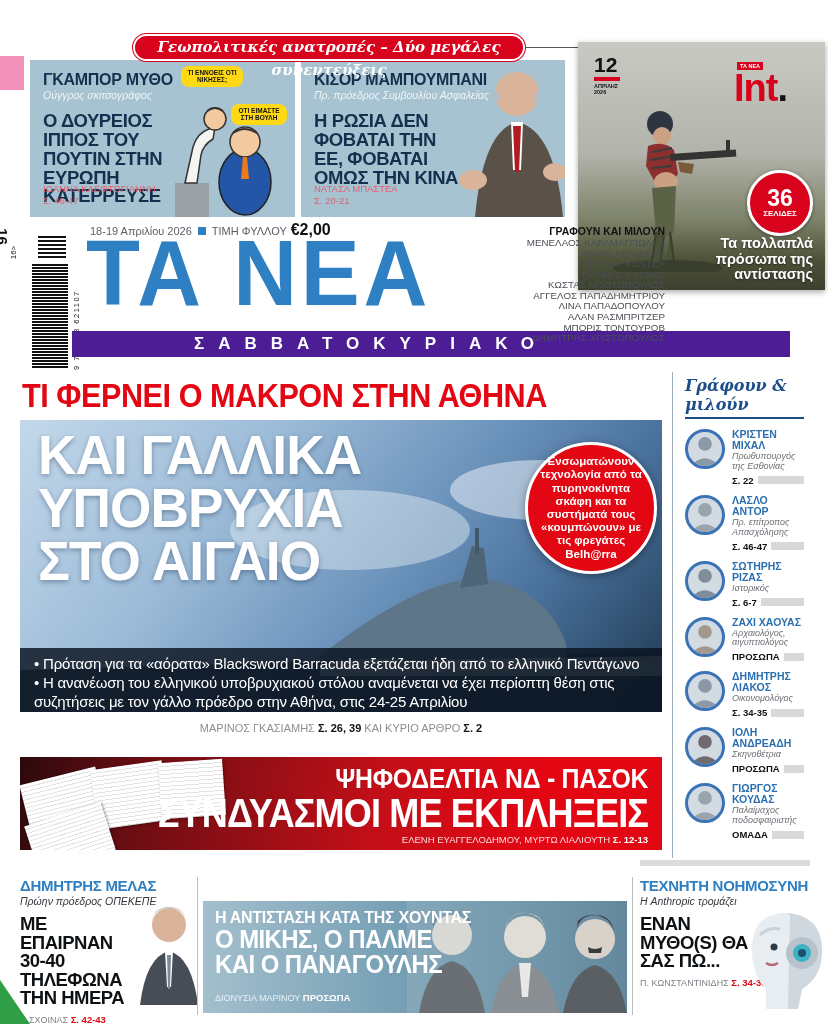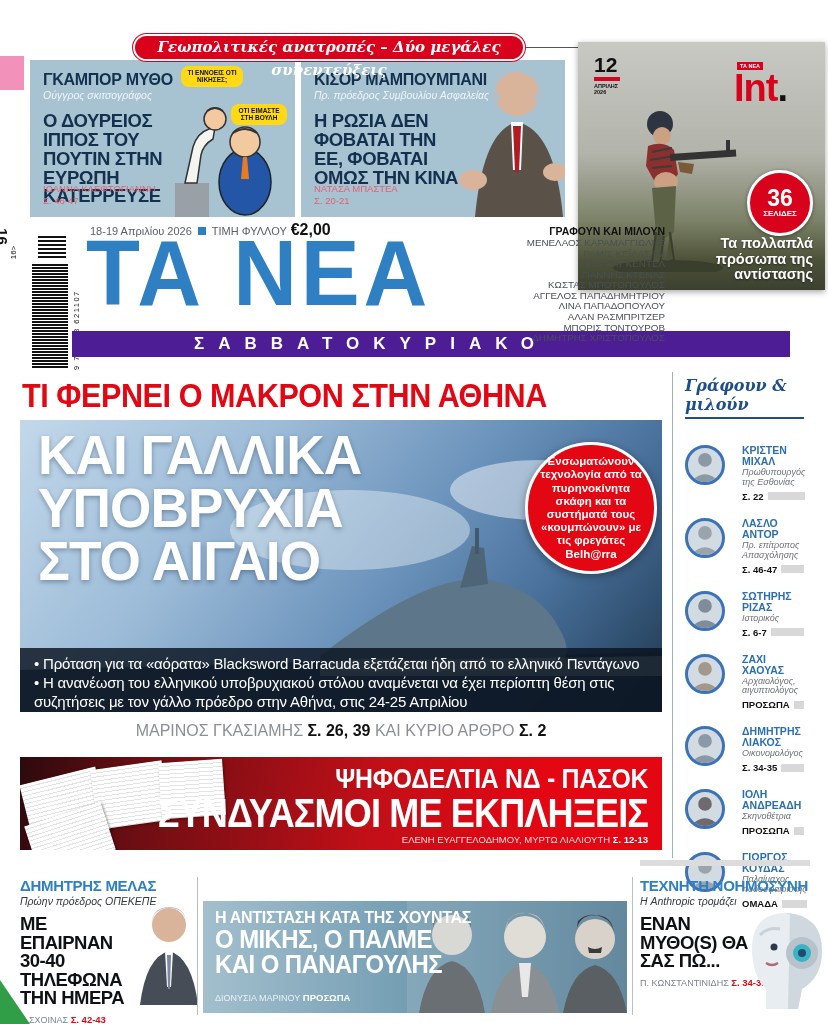--- a/index.html
+++ b/index.html
@@ -80,29 +80,29 @@
                 background:linear-gradient(128deg,#c3d8ea 0%,#9dbcd8 30%,#6e95bd 55%,#49719c 75%,#2c4a68 92%,#1d3349 100%); }
   .main-head { position:absolute; left:18px; top:8px; color:#fff; font-size:56px; font-weight:800;
                line-height:.95; letter-spacing:-1px; transform:scaleX(.95); transform-origin:0 0;
                text-shadow:0 2px 6px rgba(0,30,60,.35); }
   .badge { position:absolute; left:505px; top:22px; width:132px; height:132px; border-radius:50%;
            background:#e30613; border:3px solid #fff; box-shadow:0 2px 8px rgba(0,0,0,.35);
            display:flex; align-items:center; justify-content:center; text-align:center;
            color:#fff; font-size:11.5px; font-weight:800; line-height:1.15; padding:10px; }
   .summary-band { position:absolute; left:0; right:0; bottom:0; height:64px; background:rgba(10,18,30,.82);
                   color:#fff; font-size:15px; line-height:1.28; padding:6px 14px; letter-spacing:-.2px; }
-  .main-byline { position:absolute; left:20px; top:722px; width:642px; text-align:center; font-size:16px; color:#8a8f95; }
+  .main-byline { position:absolute; left:20px; top:722px; width:642px; text-align:center; font-size:11px; color:#8a8f95; }
   .main-byline b { color:#111; }
 
   
   .sidebar { position:absolute; left:672px; top:372px; width:132px; height:486px;
              border-left:1px solid #9fb0bc; padding:4px 0 0 12px; }
   .sb-header { display:inline-block; color:#1d4e89; font:italic 800 16px "DejaVu Serif", serif;
                border-bottom:2px solid #1d4e89; padding-bottom:3px; margin-bottom:10px; }
-  .sb-item { display:flex; gap:17px; margin-bottom:9px;margin-top:16px; }
+  .sb-item { display:flex; gap:7px; margin-bottom:9px; }
   .sb-av { flex:0 0 auto; width:40px; height:40px; border-radius:50%; border:3px solid #3c72b8;
            background:#d3dbe2; overflow:hidden; }
   .sb-col { flex:1; }
   .sb-name { color:#2a6fb0; font-size:10.5px; font-weight:800; line-height:1.05; }
   .sb-role { font-style:italic; font-size:9px; color:#6b7076; line-height:1.1; margin-top:1px; }
   .sb-pg { display:flex; align-items:center; gap:4px; margin-top:3px; }
   .sb-pg b { font-size:9.5px; color:#111; white-space:nowrap; }
   .sb-pg .bar { flex:1; height:8px; background:#d8d8d8; }
 
   

